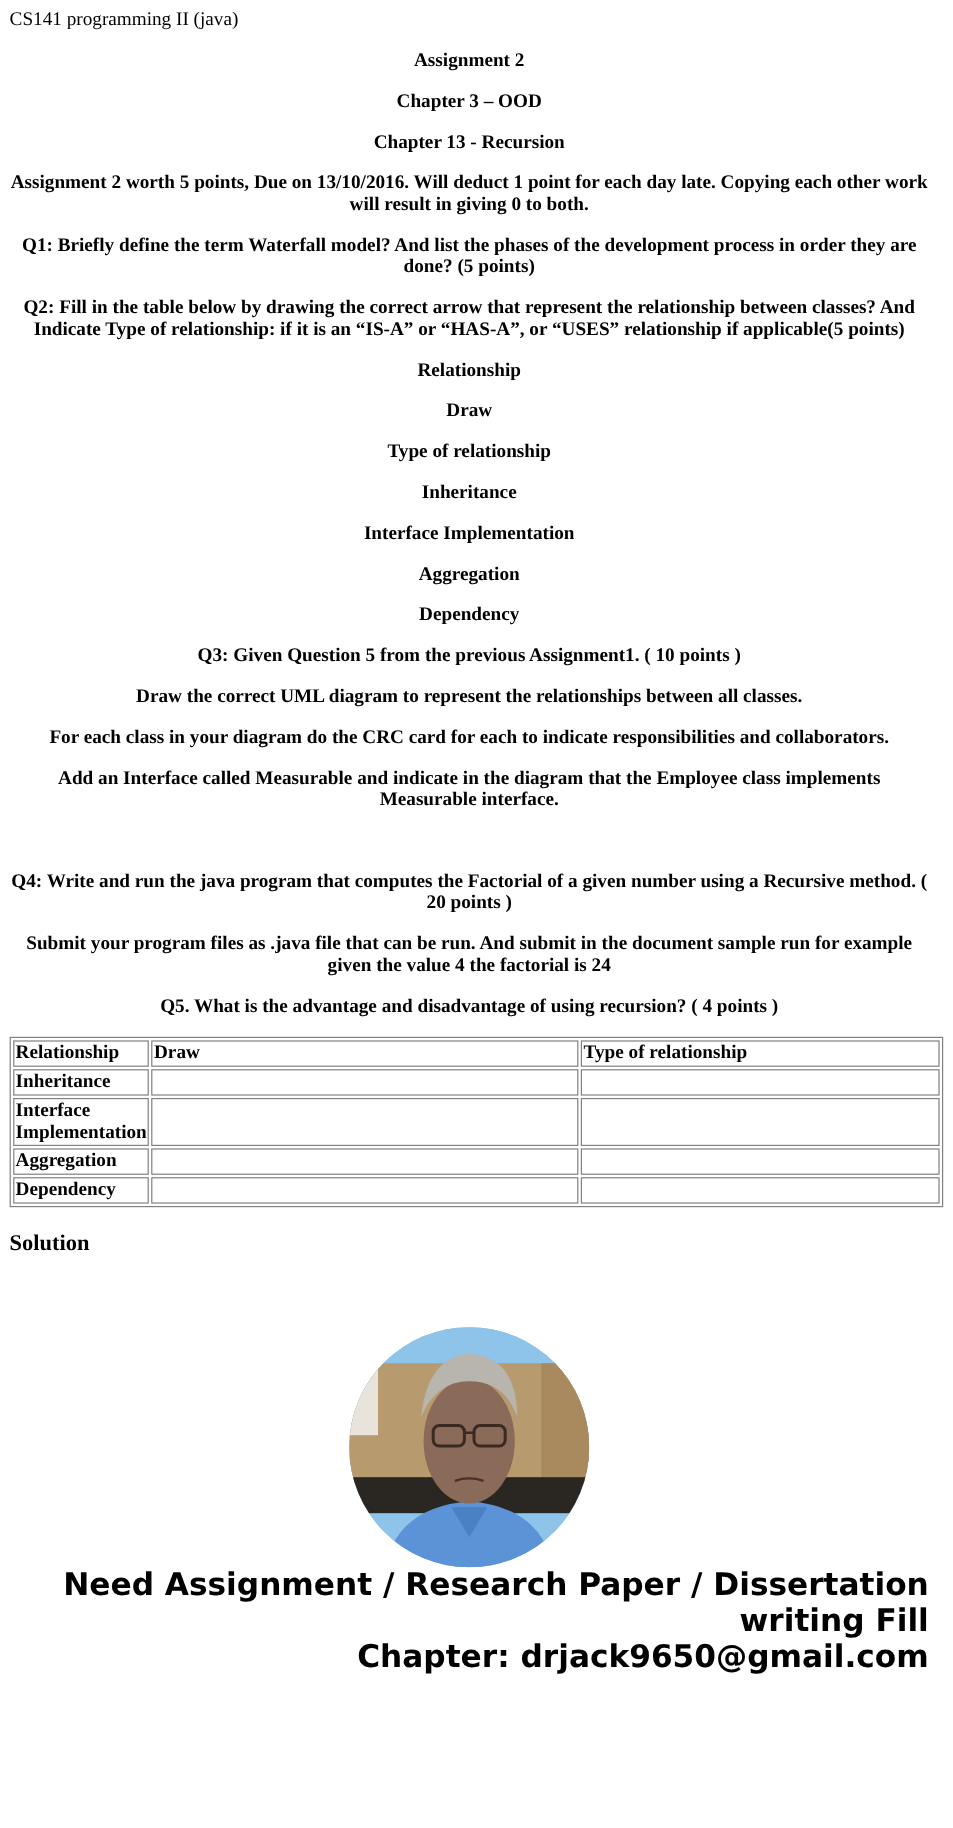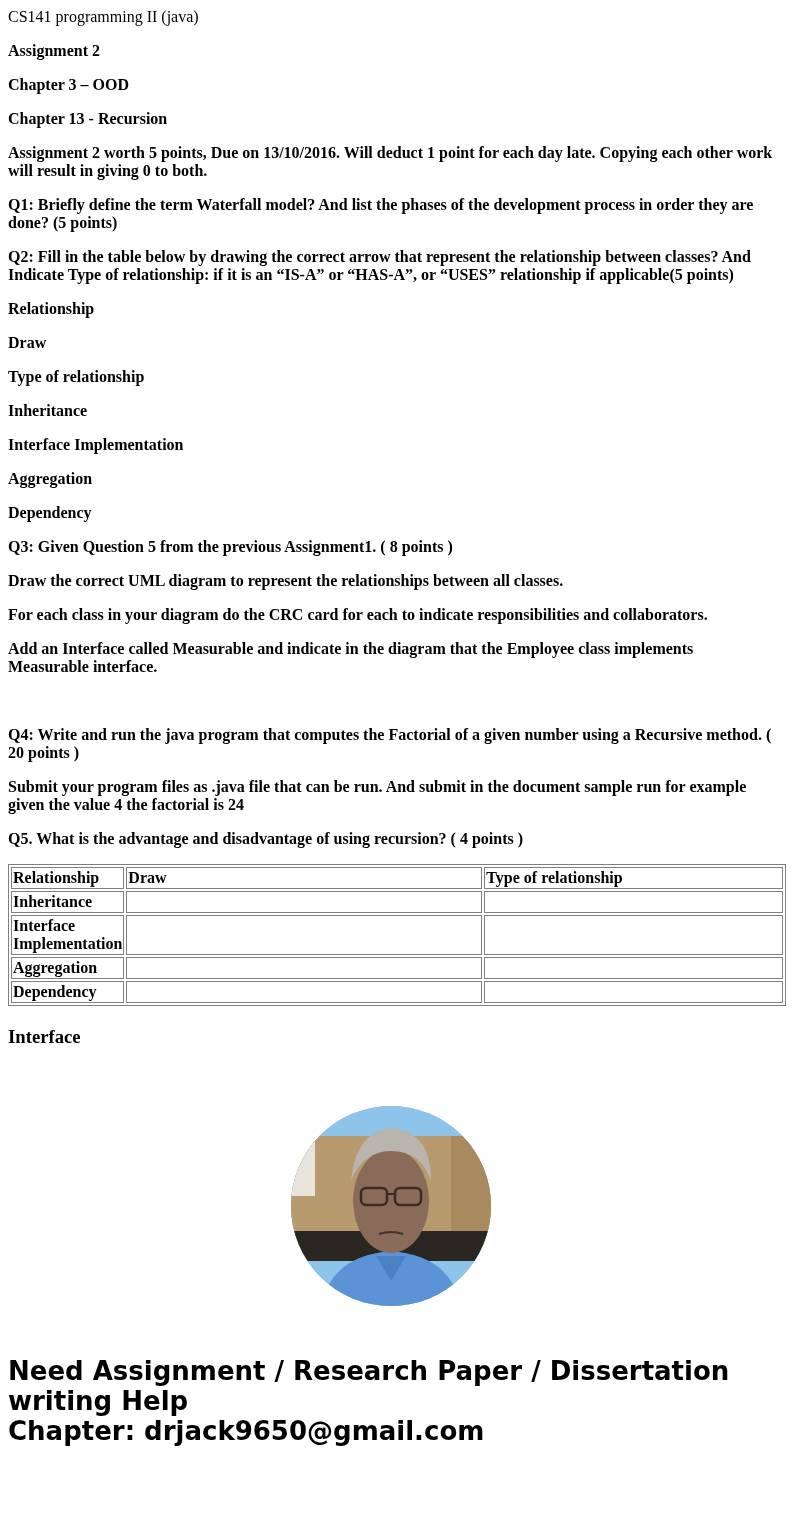--- a/index.html
+++ b/index.html
@@ -7,21 +7,21 @@
       width: 794px;
       min-height: 1523px;
       font-family: "Liberation Serif", serif;
       font-size: 16px;
       color: #000;
       line-height: 18px;
     }
     .doc { padding: 8px 20px 0 8px; }
     p { margin: 0 0 16px 0; }
     .title { margin-top: 0; }
-    .b { font-weight: bold; }
+    .b { font-weight: bold; text-align: center; }
     .spacer { height: 34px; }
     table.rel {
       border: 1px solid #808080;
       border-collapse: separate;
       border-spacing: 2px;
       width: 778px;
       margin-top: 0;
     }
     table.rel td {
       border: 1px solid #808080;
@@ -43,47 +43,46 @@
       display: flex;
       justify-content: center;
       margin-top: 58px;
     }
     .avatar {
       width: 200px; height: 200px; border-radius: 50%;
       overflow: hidden; position: relative;
       background: #7fb6e0;
     }
     .promo {
-      text-align: left;
+      text-align: right;
       font-family: "DejaVu Sans", sans-serif;
       font-weight: bold;
       font-size: 26px;
       line-height: 30px;
-      margin-top: 50px;
     }
   </style>
 </head>
 <body>
 
 <div class="doc">
   <p class="title">CS141 programming II (java)</p>
   <p class="b">Assignment 2</p>
   <p class="b">Chapter 3 – OOD</p>
   <p class="b">Chapter 13 - Recursion</p>
   <p class="b">Assignment 2 worth 5 points, Due on 13/10/2016. Will deduct 1 point for each day late. Copying each other work will result in giving 0 to both.</p>
   <p class="b">Q1: Briefly define the term Waterfall model? And list the phases of the development process in order they are done? (5 points)</p>
   <p class="b">Q2: Fill in the table below by drawing the correct arrow that represent the relationship between classes? And Indicate Type of relationship: if it is an “IS-A” or “HAS-A”, or “USES” relationship if applicable(5 points)</p>
   <p class="b">Relationship</p>
   <p class="b">Draw</p>
   <p class="b">Type of relationship</p>
   <p class="b">Inheritance</p>
   <p class="b">Interface Implementation</p>
   <p class="b">Aggregation</p>
   <p class="b">Dependency</p>
-  <p class="b">Q3: Given Question 5 from the previous Assignment1.   ( 8 points )</p>
+  <p class="b">Q3: Given Question 5 from the previous Assignment1.   ( 10 points )</p>
   <p class="b">Draw the correct UML diagram to represent the relationships between all classes.</p>
   <p class="b">For each class in your diagram do the CRC card for each to indicate responsibilities and collaborators.</p>
   <p class="b">Add an Interface called Measurable and indicate in the diagram that the Employee class implements Measurable interface.</p>
   <div class="spacer"></div>
   <p class="b">Q4: Write and run the java program that computes the Factorial of a given number using a Recursive method.   ( 20 points )</p>
   <p class="b">Submit your program files as .java file that can be run. And submit in the document sample run for example given the value 4 the factorial is 24</p>
   <p class="b">Q5. What is the advantage and disadvantage of using recursion? ( 4 points )</p>
 
   <table class="rel">
     <tbody>
@@ -108,21 +107,21 @@
       <td></td>
     </tr>
     <tr>
       <td class="c1">Dependency</td>
       <td class="c2"></td>
       <td></td>
     </tr>
   </tbody>
     </table>
 
-  <h3 class="sol">Interface</h3>
+  <h3 class="sol">Solution</h3>
 
   <div class="avatar-wrap">
     <div class="avatar">
       <svg width="200" height="200" viewBox="0 0 200 200">
         <rect x="0" y="0" width="200" height="200" fill="#8ec3ea"></rect>
         <rect x="0" y="30" width="200" height="100" fill="#b79a6e"></rect>
         <rect x="0" y="30" width="24" height="60" fill="#e8e4dc"></rect>
         <rect x="160" y="30" width="40" height="100" fill="#a88a5e"></rect>
         <rect x="0" y="125" width="200" height="30" fill="#2a2622"></rect>
         <path d="M30 200 Q40 150 100 145 Q160 150 170 200 Z" fill="#5b93d6"></path>
@@ -132,16 +131,16 @@
         <rect x="70" y="82" width="26" height="17" rx="5" fill="none" stroke="#3a2a22" stroke-width="2.5"></rect>
         <rect x="104" y="82" width="26" height="17" rx="5" fill="none" stroke="#3a2a22" stroke-width="2.5"></rect>
         <line x1="96" y1="88" x2="104" y2="88" stroke="#3a2a22" stroke-width="2"></line>
         <path d="M88 128 Q100 124 112 128" fill="none" stroke="#4a3028" stroke-width="2"></path>
       </svg>
     </div>
   </div>
 
   <div class="promo">
     <div>Need Assignment / Research Paper / Dissertation</div>
-    <div>writing Help</div>
+    <div>writing Fill</div>
     <div>Chapter: drjack9650@gmail.com</div>
   </div>
 </div>
 
 </body></html>

